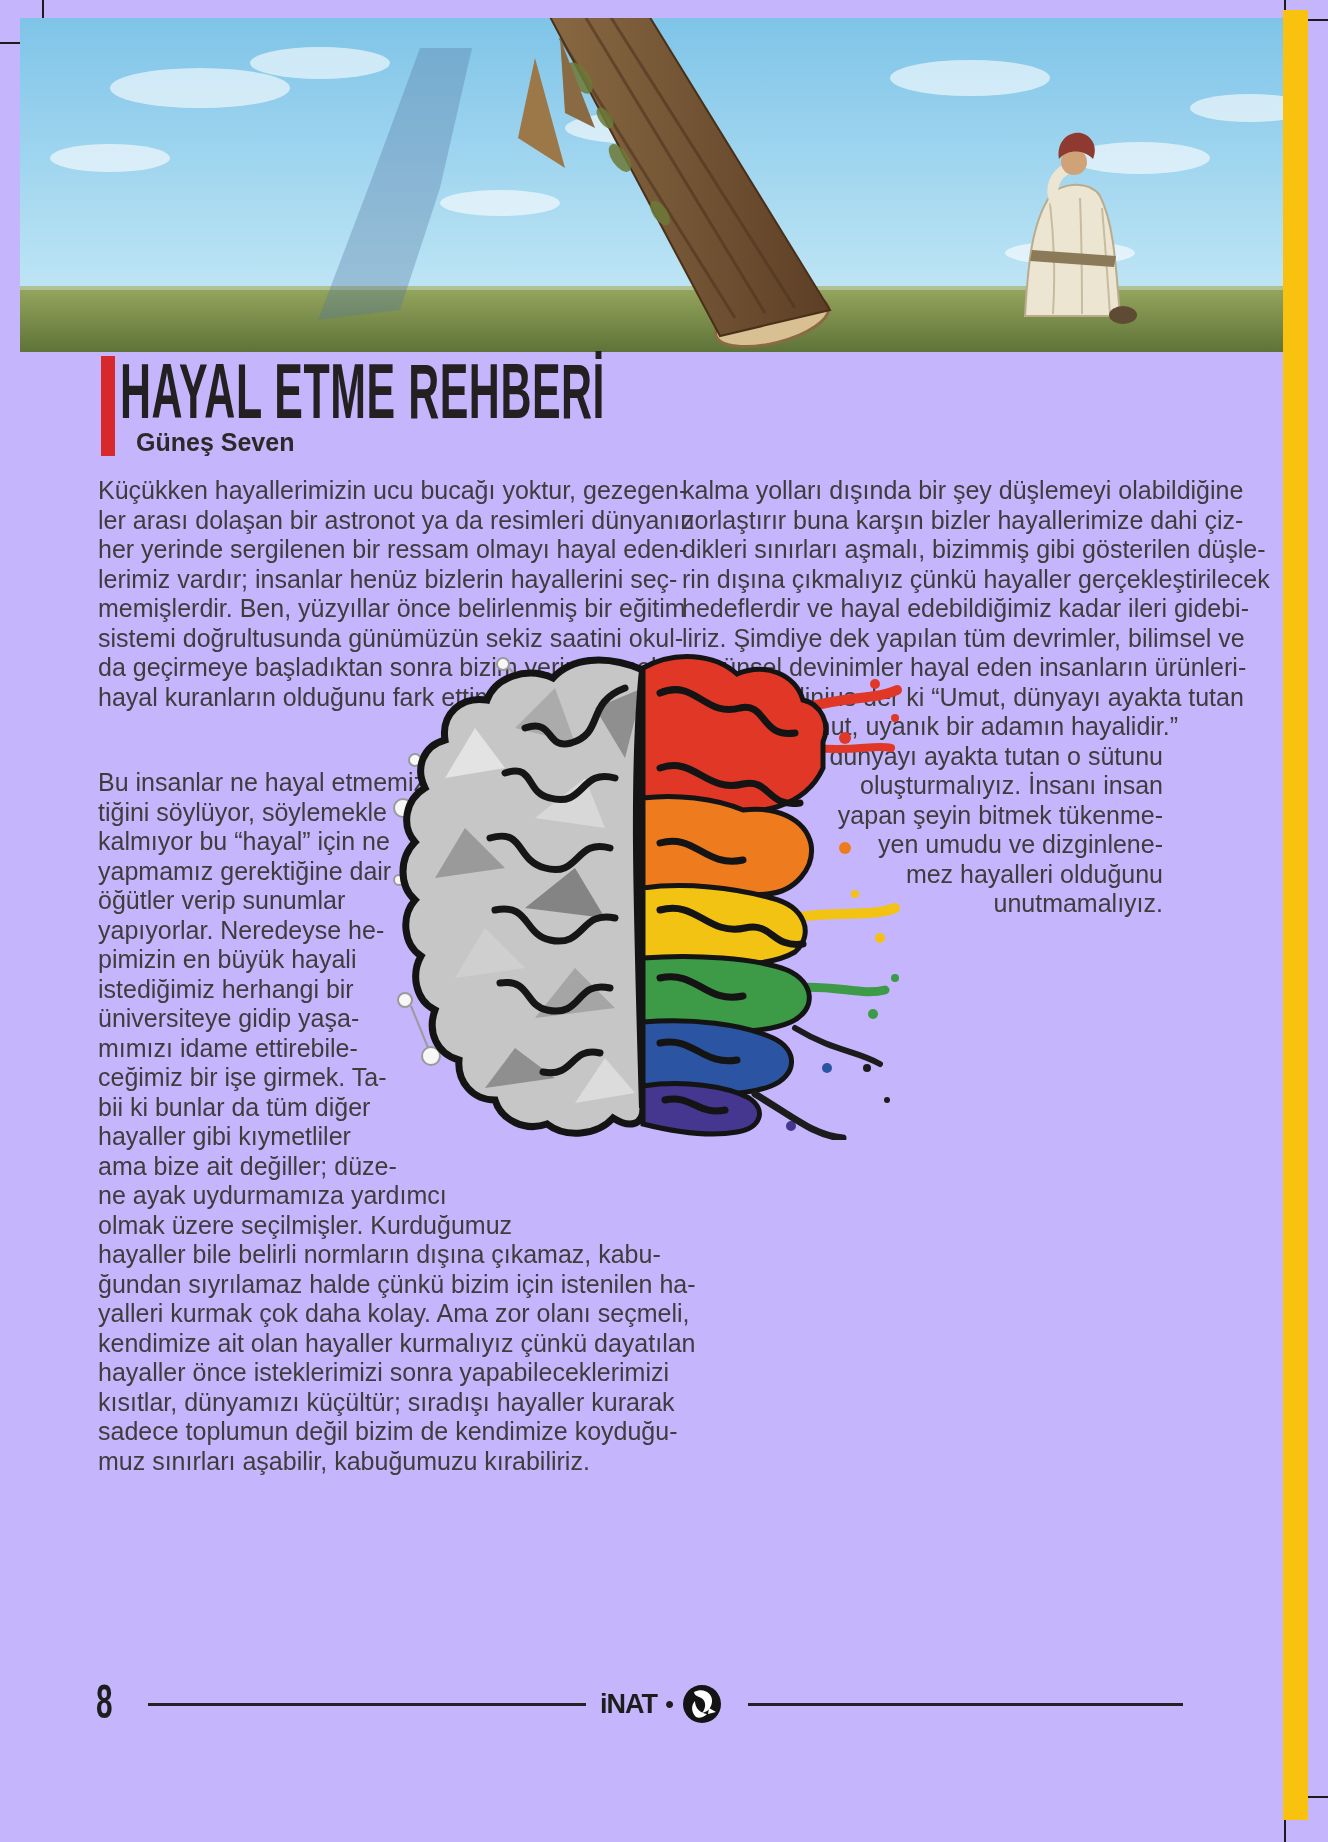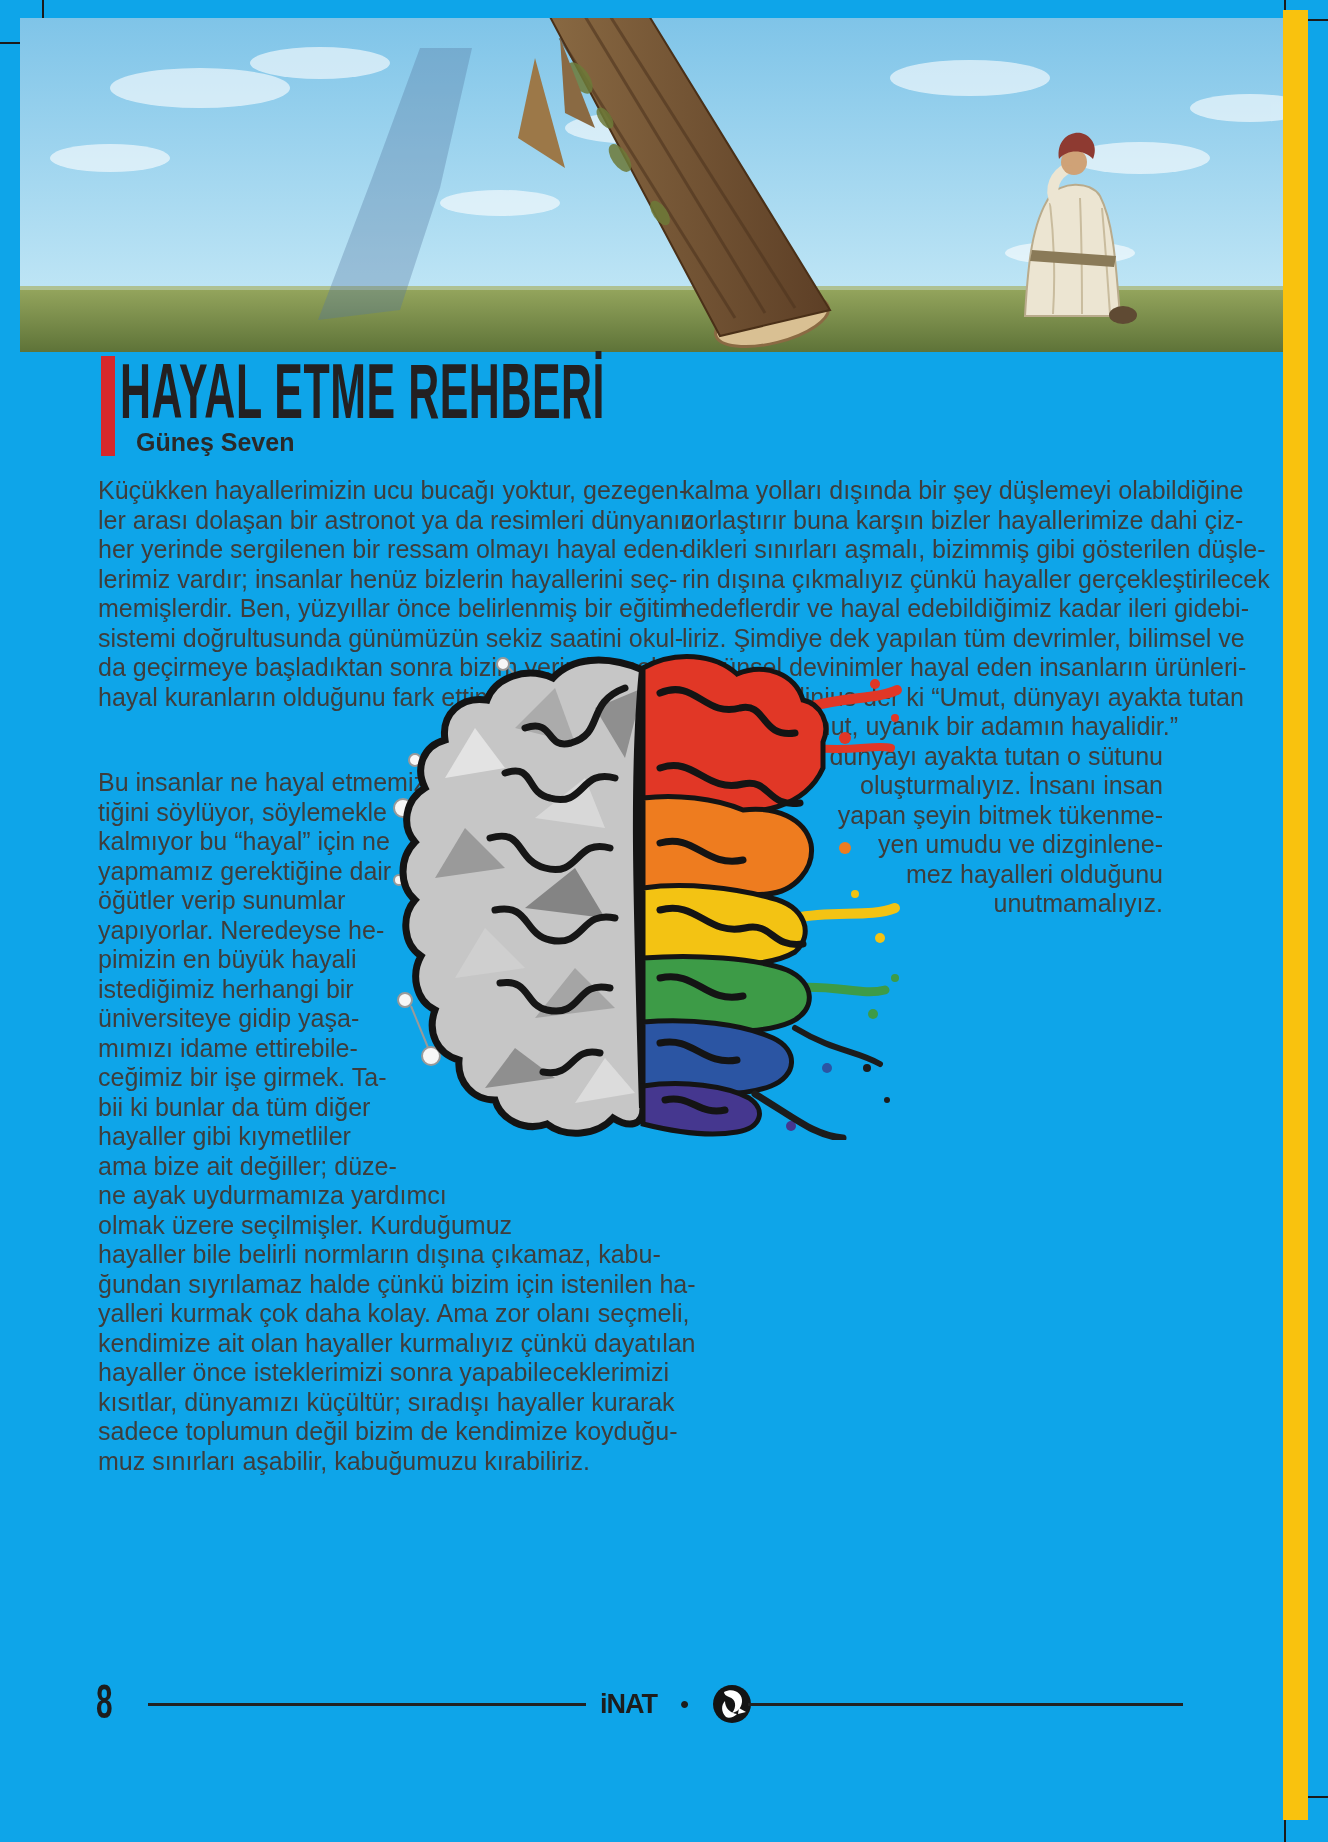--- a/index.html
+++ b/index.html
@@ -1,16 +1,16 @@
 <!DOCTYPE html>
 <html><head>
 <meta charset="utf-8">
 <style>
   html,body{margin:0;padding:0;background:#ffffff;}
-  .page{position:relative;width:1328px;height:1842px;background:#0ea5e9;overflow:hidden;
+  .page{position:relative;width:1328px;height:1842px;background:#c4b5fd;overflow:hidden;
         font-family:"Liberation Sans",sans-serif;color:#3e3d3c;}
 
   
   .mark{position:absolute;background:#1b1b1b;}
 
   
   .yellow-bar{position:absolute;left:1283px;top:10px;width:25px;height:1810px;background:#f9c20e;}
 
   
   .hero{position:absolute;left:20px;top:18px;width:1263px;height:334px;}
@@ -33,21 +33,21 @@
 
   
   .brain{position:absolute;left:375px;top:648px;width:530px;height:492px;}
 
   
   .page-num{position:absolute;left:96px;top:1674px;font-size:48px;font-weight:800;color:#1d1d1d;
             transform:scaleX(.62);transform-origin:0 0;}
   .fline{position:absolute;top:1703px;height:3px;background:#222;}
   .fline-left{left:148px;width:438px;}
   .fline-right{left:748px;width:435px;}
-  .brand-cluster{position:absolute;left:600px;top:1684px;display:flex;align-items:center;gap:23px;}
+  .brand-cluster{position:absolute;left:600px;top:1684px;display:flex;align-items:center;gap:8px;}
   .brand{font-size:27px;font-weight:800;color:#1d1d1d;letter-spacing:-1px;}
   .bullet{font-size:26px;color:#1d1d1d;line-height:1;}
 </style>
 </head>
 <body>
 
 <div class="page">
 
   <div class="mark" style="left:42px;top:0;width:2px;height:30px;"></div>
   <div class="mark" style="left:0;top:42px;width:30px;height:2px;"></div>

